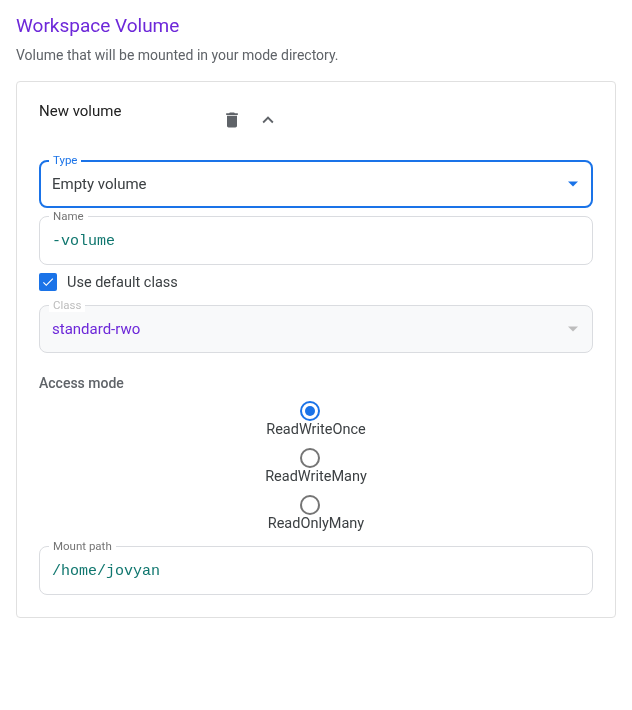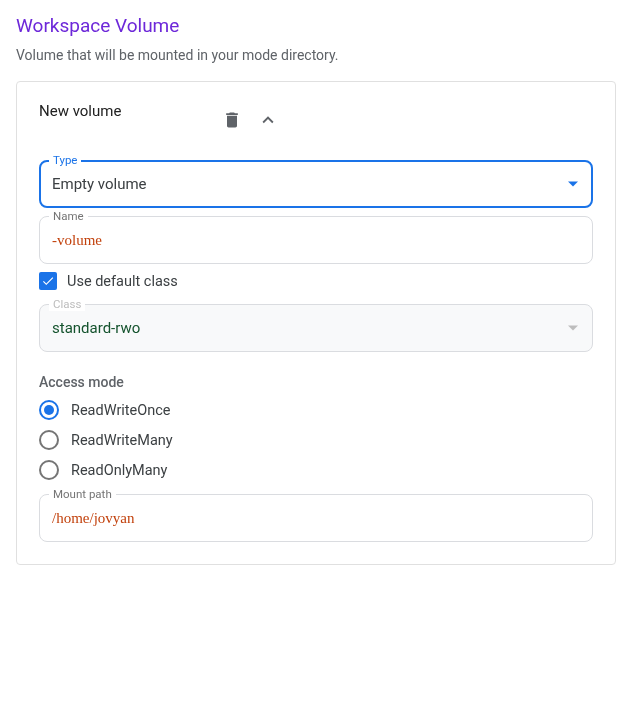--- a/index.html
+++ b/index.html
@@ -93,36 +93,36 @@
       padding: 13px 11px;
     }
     .field.select {
       display: flex;
       align-items: center;
       justify-content: space-between;
       cursor: pointer;
     }
     .field.disabled {
       background: #f8f9fa;
-      color: #14532d;
+      color: #6d28d9;
     }
     .field.disabled .dropdown-arrow {
       color: #bdbdbd;
     }
     .dropdown-arrow {
       color: #1a73e8;
       margin-right: 2px;
     }
     .field-input {
       border: none;
       outline: none;
       width: 100%;
       font-size: 15px;
-      color: #c2410c;
-      font-family: Liberation Serif, serif;
+      color: #0f766e;
+      font-family: Liberation Mono, monospace;
       background: transparent;
     }
     .subsection-title {
       font-size: 14px;
       font-weight: 500;
       color: #5f6368;
       margin-bottom: 10px;
       margin-top: 4px;
     }
     .checkbox-row {
@@ -147,20 +147,21 @@
       color: #3c4043;
     }
     .access-section {
       margin-top: 22px;
     }
     .radio-row {
       display: flex;
       align-items: center;
       margin-bottom: 10px;
       cursor: pointer;
+      flex-direction: column;
     }
     .radio-outer {
       width: 20px;
       height: 20px;
       border: 2px solid #757575;
       border-radius: 50%;
       display: flex;
       align-items: center;
       justify-content: center;
       margin-right: 12px;

